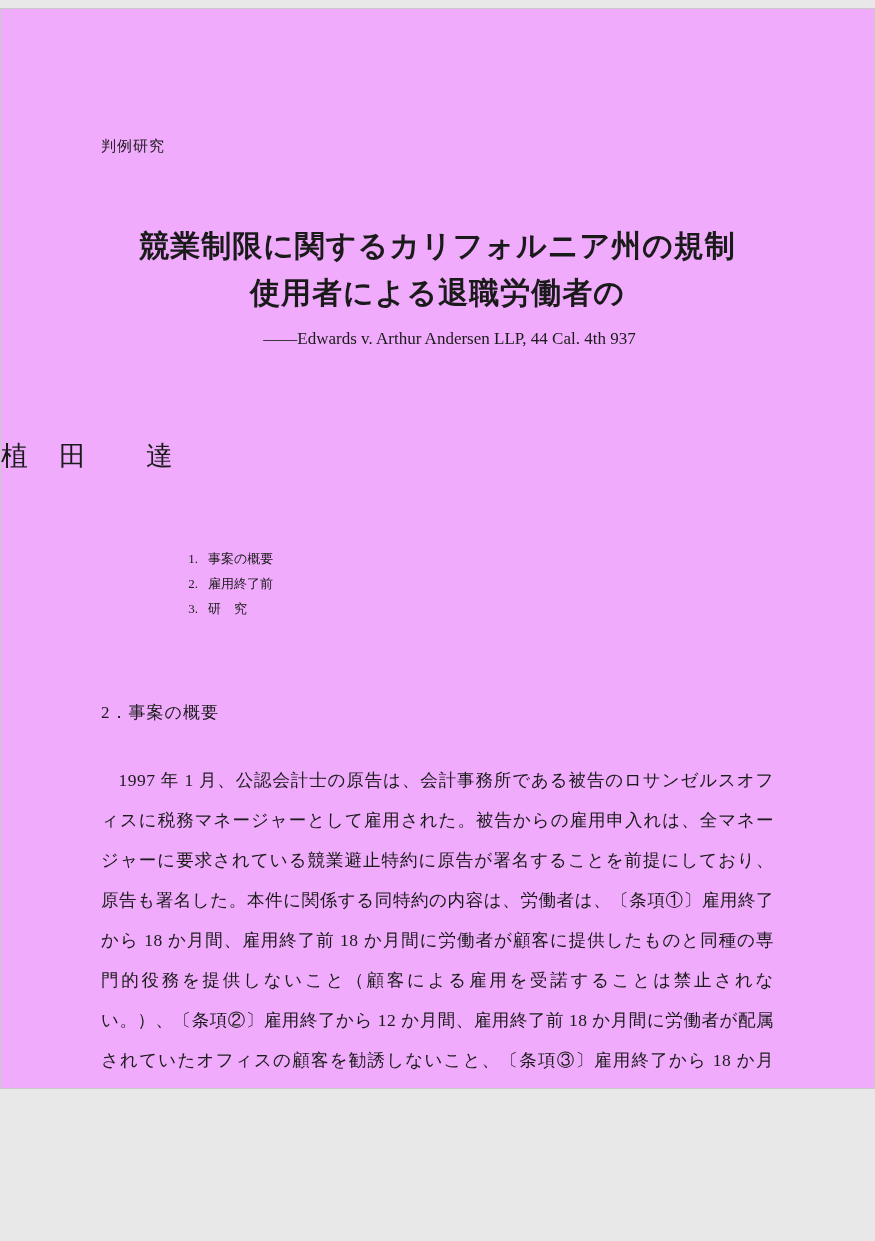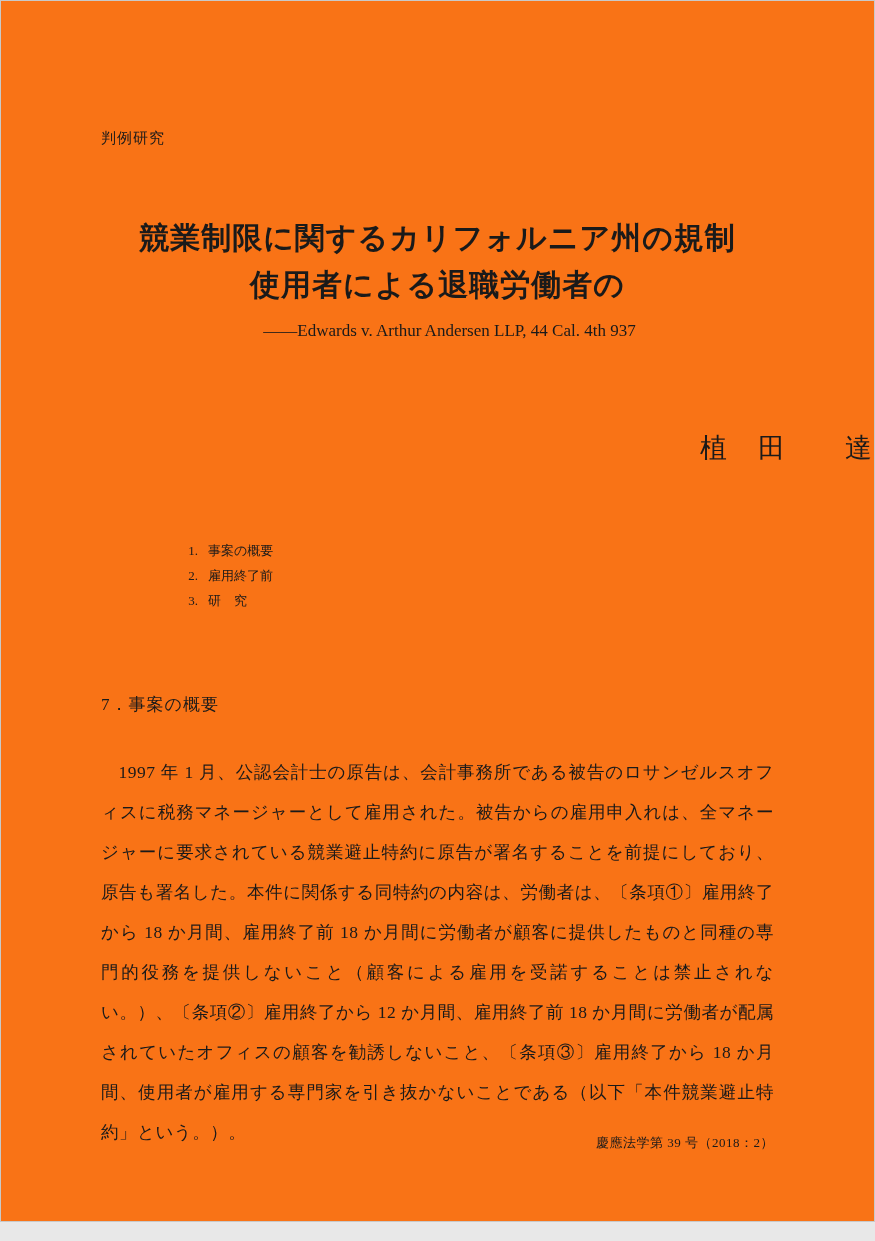--- a/index.html
+++ b/index.html
@@ -3,23 +3,23 @@
 <meta charset="utf-8">
 <style>
   html, body {
     margin: 0;
     padding: 0;
     background: #e8e8e8;
   }
   .page {
     position: relative;
     width: 875px;
-    height: 1222px;
-    margin: 0 auto;
-    background: #f97316;
+    height: 1081px;
+    margin: 8px auto;
+    background: #f0abfc;
     border: 1px solid #c9c9c9;
     box-sizing: border-box;
     font-family: "Liberation Serif", "DejaVu Serif", serif;
     color: #1a1a1a;
     overflow: hidden;
   }
   .header-label {
     margin: 128px 0 0 100px;
     font-size: 15px;
     letter-spacing: 1px;
@@ -38,21 +38,21 @@
     margin-top: 10px;
     text-align: center;
     padding-left: 24px;
   }
   .subtitle-line {
     font-size: 17px;
     line-height: 26px;
   }
   .author-block {
     margin-top: 86px;
-    text-align: right;
+    text-align: left;
     font-family: Liberation Serif, serif;
   }
   .author-name {
     font-size: 27px;
     letter-spacing: 2px;
   }
   .toc-block {
     margin: 72px 0 0 175px;
     font-size: 13px;
   }
@@ -114,19 +114,19 @@
     <div class="toc-row">
       <span class="toc-num">2.</span>
       <span>雇用終了前</span>
     </div>
     <div class="toc-row">
       <span class="toc-num">3.</span>
       <span>研　究</span>
     </div>
   </div>
 
-  <div class="section-heading">7．事案の概要</div>
+  <div class="section-heading">2．事案の概要</div>
 
   <div class="body-paragraph">1997 年 1 月、公認会計士の原告は、会計事務所である被告のロサンゼルスオフィスに税務マネージャーとして雇用された。被告からの雇用申入れは、全マネージャーに要求されている競業避止特約に原告が署名することを前提にしており、原告も署名した。本件に関係する同特約の内容は、労働者は、〔条項①〕雇用終了から 18 か月間、雇用終了前 18 か月間に労働者が顧客に提供したものと同種の専門的役務を提供しないこと（顧客による雇用を受諾することは禁止されない。）、〔条項②〕雇用終了から 12 か月間、雇用終了前 18 か月間に労働者が配属されていたオフィスの顧客を勧誘しないこと、〔条項③〕雇用終了から 18 か月間、使用者が雇用する専門家を引き抜かないことである（以下「本件競業避止特約」という。）。</div>
 
   <div class="page-footer">慶應法学第 39 号（2018：2）</div>
 
 </div>
 
 </body></html>

